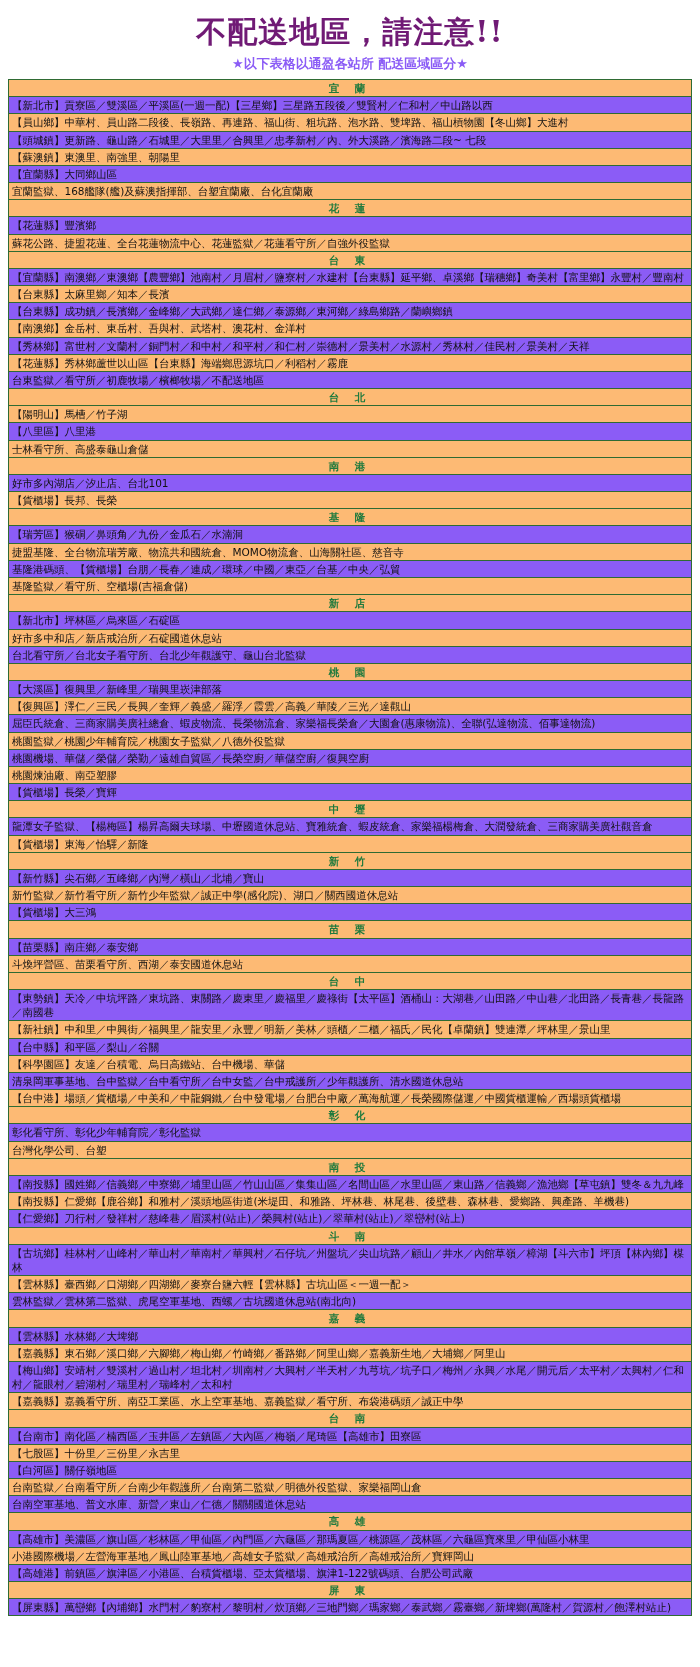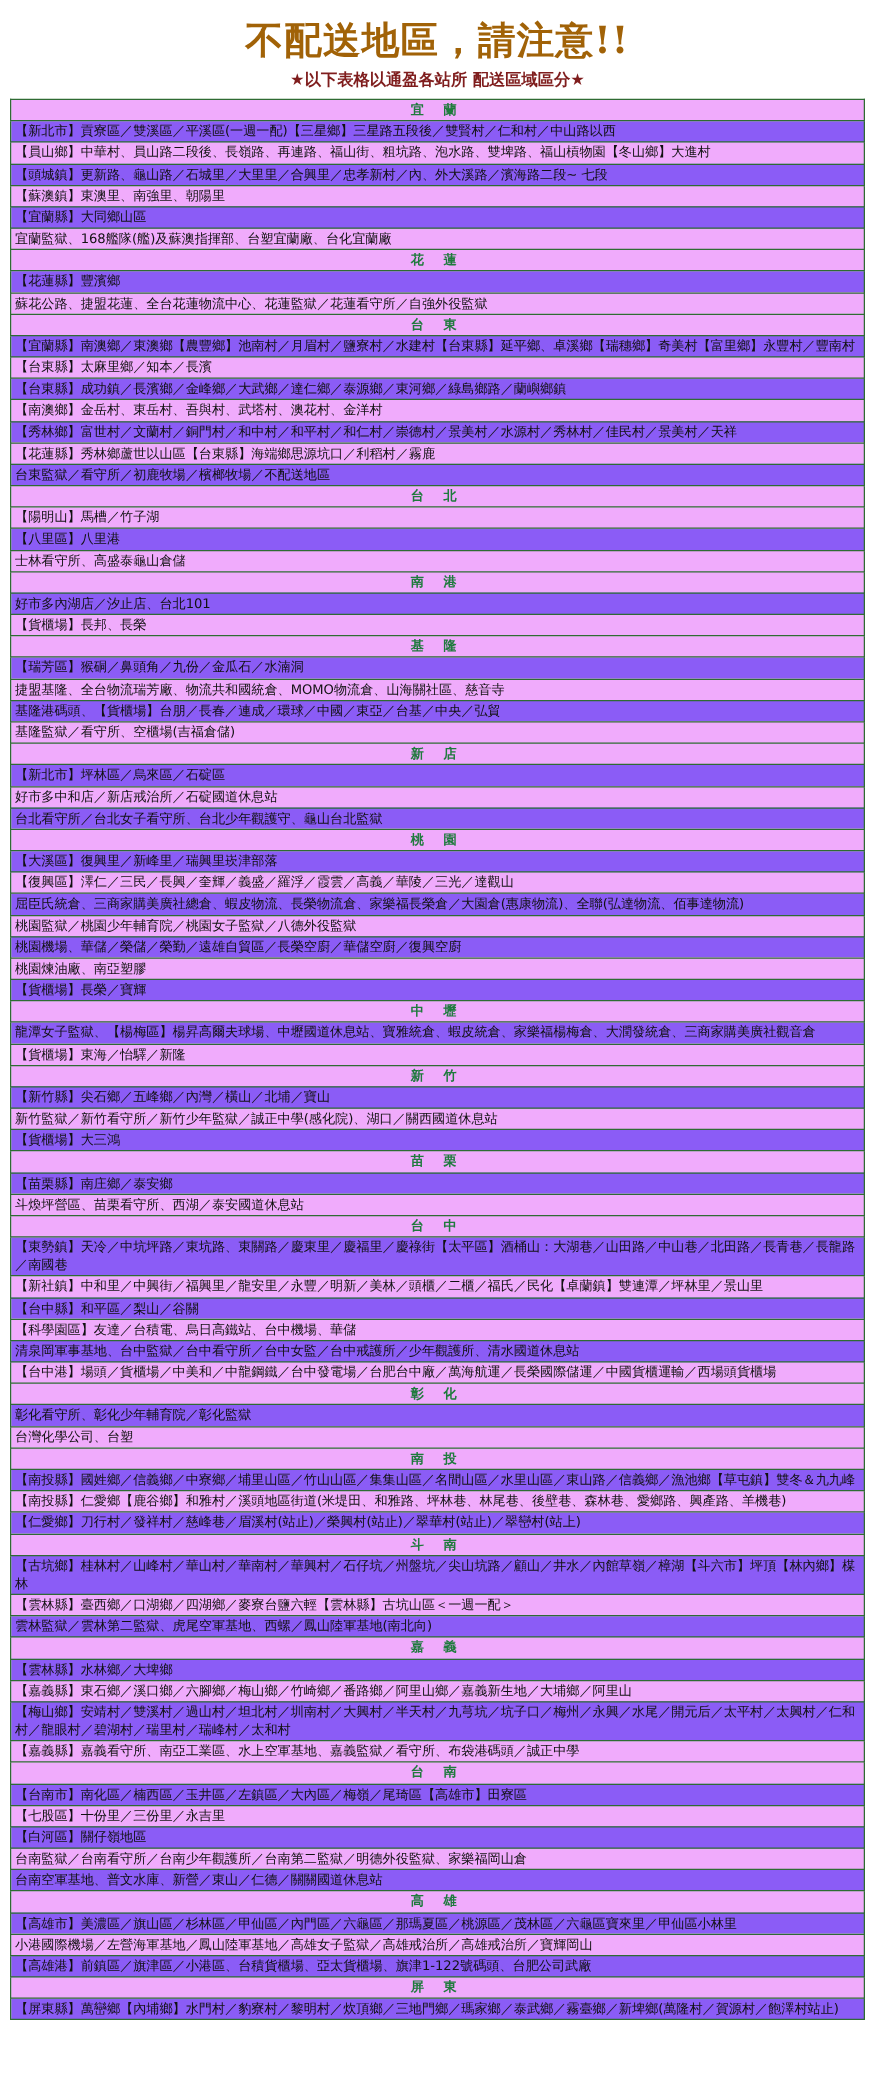--- a/index.html
+++ b/index.html
@@ -9,30 +9,30 @@
     background: #ffffff;
     font-family: "DejaVu Sans", "Liberation Sans", sans-serif;
     color: #111;
   }
   .page { width:700px; padding: 6px 8px 10px 8px; }
 
   .title {
     text-align:center;
     font-size: 30px;
     font-weight: bold;
-    color: #a16207;
+    color: #701a75;
     letter-spacing: 1px;
     margin: 6px 0 2px 0;
     font-family: "DejaVu Serif", "Liberation Serif", serif;
   }
   .subtitle {
     text-align:center;
     font-size: 13px;
     font-weight: bold;
-    color: #7f1d1d;
+    color: #8b5cf6;
     margin-bottom: 6px;
   }
 
   table.main {
     width: 100%;
     border-collapse: collapse;
     border: 1px solid #2f6b33;
   }
   table.main td {
     border: 1px solid #2f6b33;
@@ -44,21 +44,21 @@
   td.region {
     text-align:center;
     font-weight: bold;
     color: #1f7a3d;
     font-size: 12.5px;
     background: #ffffff;
     letter-spacing: 6px;
     padding: 1px 0;
   }
   tr.row-alt td { background: #8b5cf6; }
-  tr.row-plain td { background: #f0abfc; }
+  tr.row-plain td { background: #fdba74; }
 </style>
 </head>
 <body>
 
 <div class="page">
 
   <div class="title">不配送地區，請注意!!</div>
   <div class="subtitle">★以下表格以通盈各站所 配送區域區分★</div>
 
   <table class="main">
@@ -264,21 +264,21 @@
         <tr class="row-plain">
           <td class="region">斗 南</td>
         </tr>
         <tr class="row-alt">
           <td>【古坑鄉】桂林村／山峰村／華山村／華南村／華興村／石仔坑／州盤坑／尖山坑路／顧山／井水／內館草嶺／樟湖【斗六市】坪頂【林內鄉】楳林</td>
         </tr>
         <tr class="row-plain">
           <td>【雲林縣】臺西鄉／口湖鄉／四湖鄉／麥寮台鹽六輕【雲林縣】古坑山區＜一週一配＞</td>
         </tr>
         <tr class="row-alt">
-          <td>雲林監獄／雲林第二監獄、虎尾空軍基地、西螺／鳳山陸軍基地(南北向)</td>
+          <td>雲林監獄／雲林第二監獄、虎尾空軍基地、西螺／古坑國道休息站(南北向)</td>
         </tr>
         <tr class="row-plain">
           <td class="region">嘉 義</td>
         </tr>
         <tr class="row-alt">
           <td>【雲林縣】水林鄉／大埤鄉</td>
         </tr>
         <tr class="row-plain">
           <td>【嘉義縣】東石鄉／溪口鄉／六腳鄉／梅山鄉／竹崎鄉／番路鄉／阿里山鄉／嘉義新生地／大埔鄉／阿里山</td>
         </tr>

